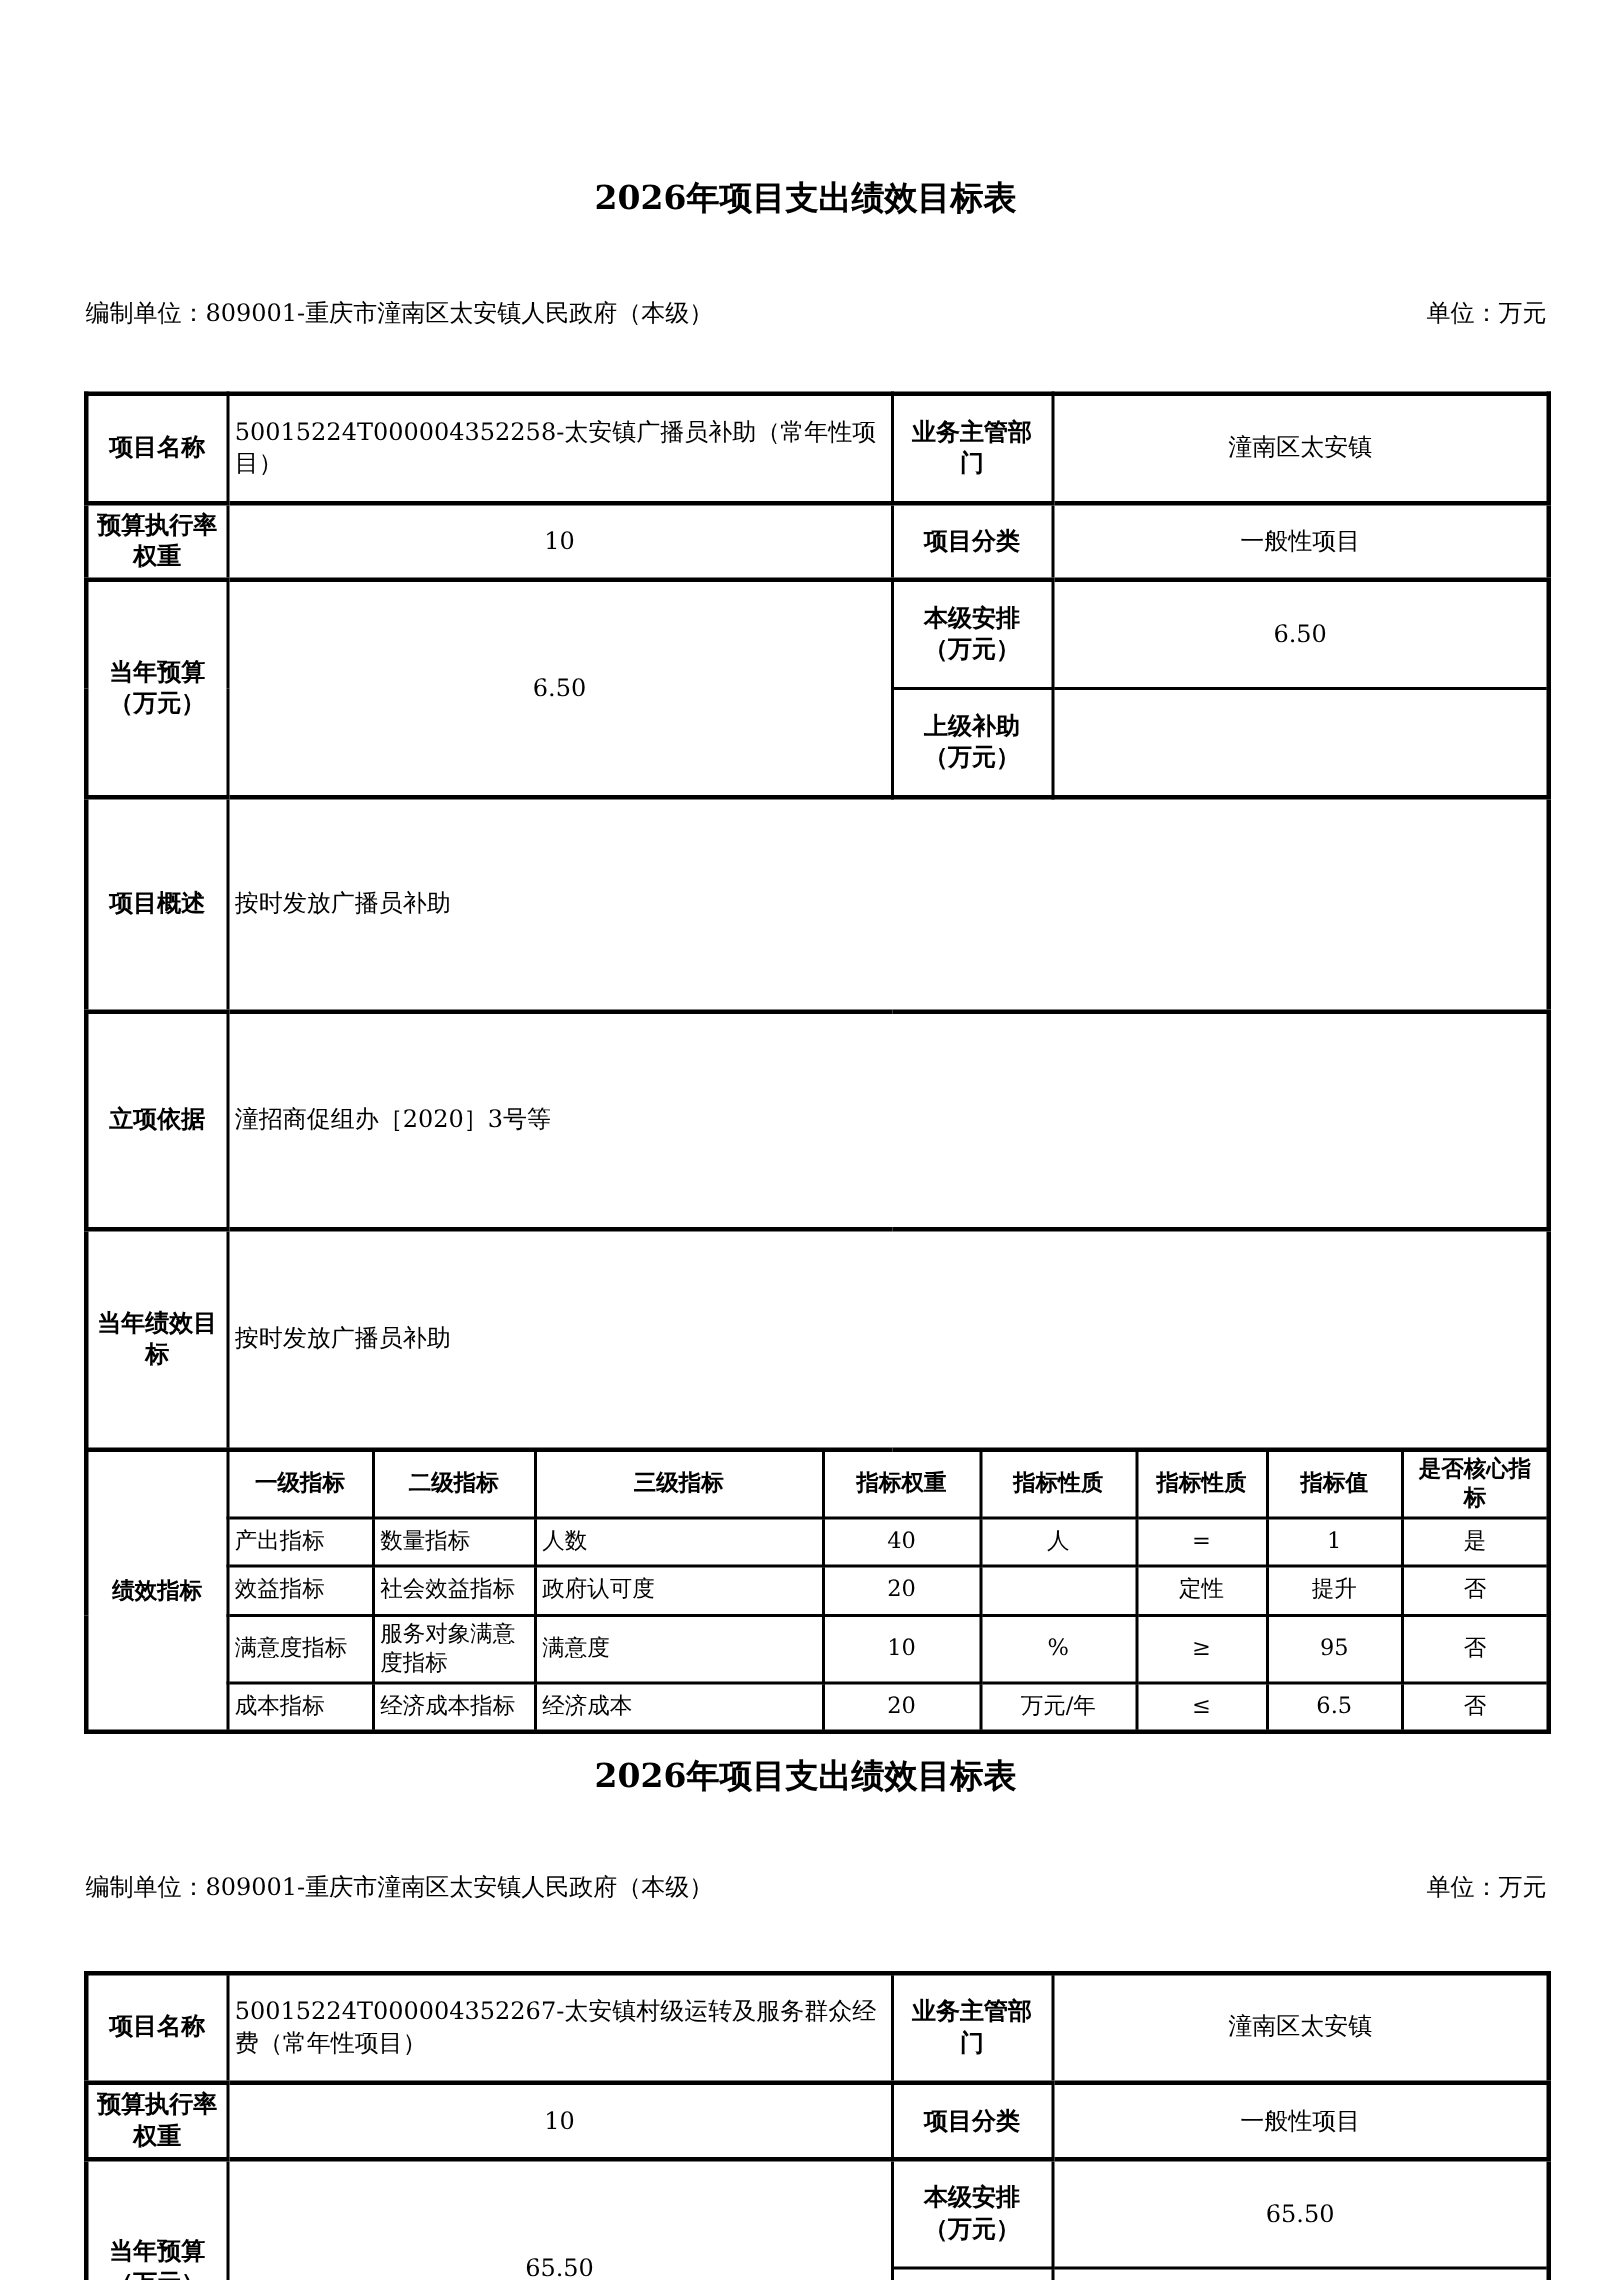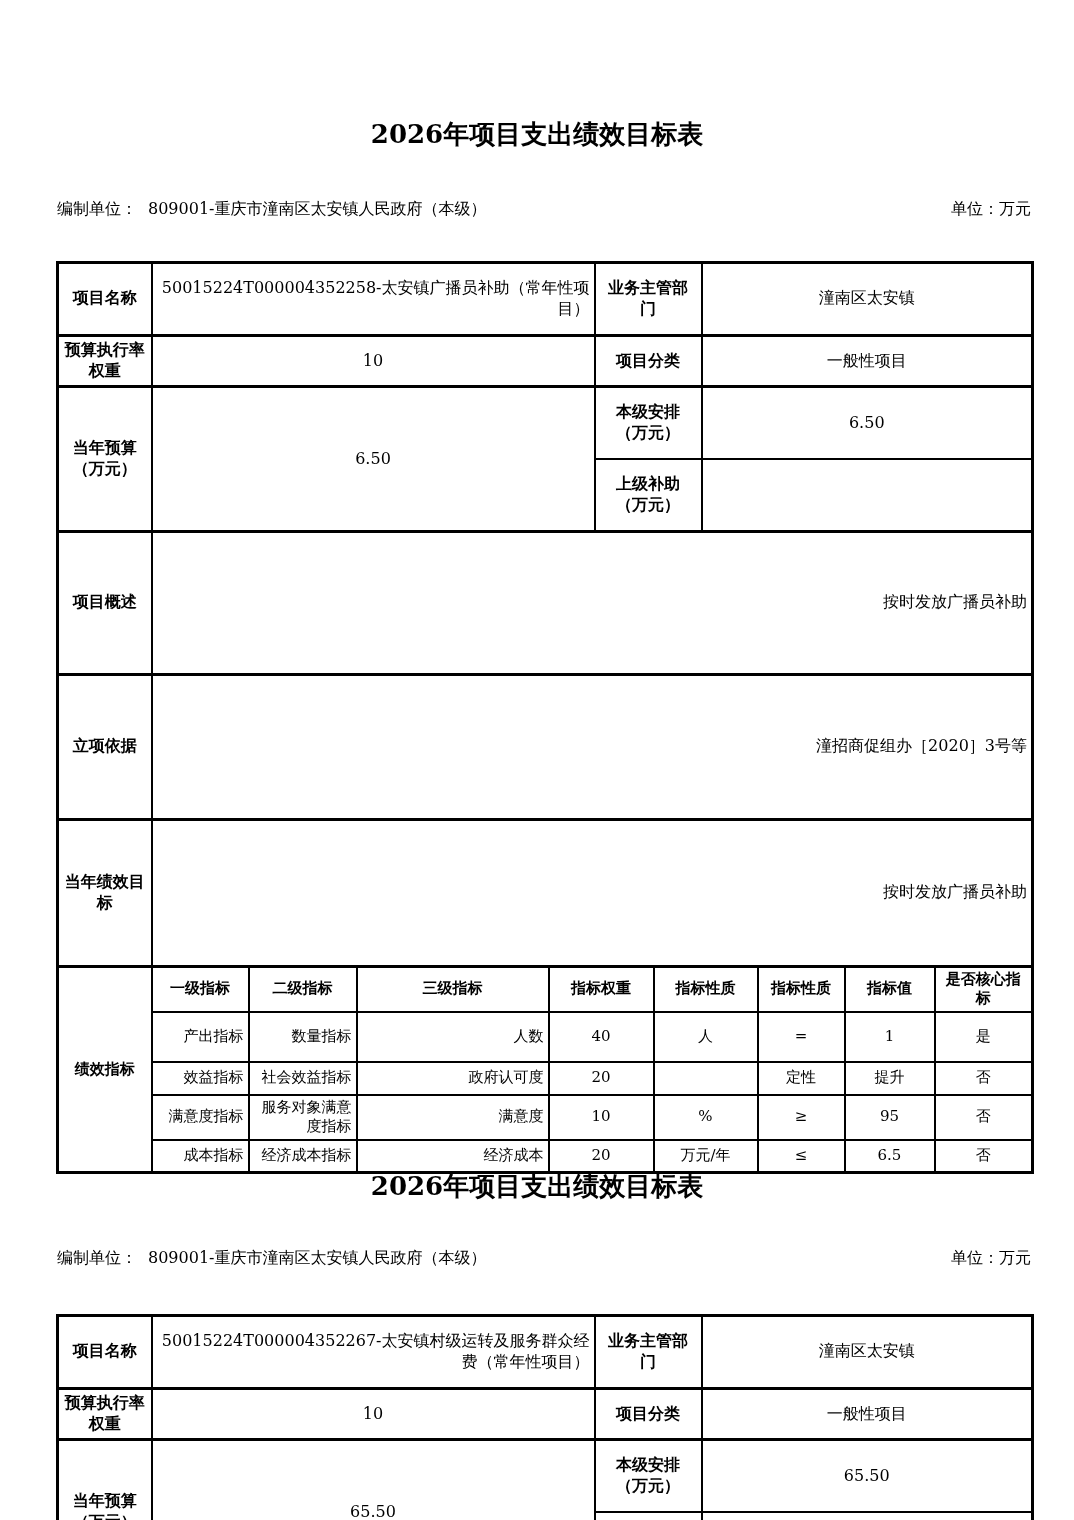--- a/index.html
+++ b/index.html
@@ -4,45 +4,45 @@
 <style>
   * { margin:0; padding:0; box-sizing:border-box; }
   html,body { background:#ffffff; }
   .page {
     position:relative; width:1074px; height:1520px; background:#fff;
     color:#000; font-family:"DejaVu Serif","Liberation Serif",serif;
     overflow:hidden; margin:0 auto;
   }
   .doc-title {
     position:absolute; left:0; width:100%; text-align:center;
-    font-size:26px; font-weight:700; line-height:1.15;
+    font-size:22px; font-weight:700; line-height:1.15;
   }
   .t1 { top:120px; }
   .t2 { top:1172px; }
   .meta {
     position:absolute; left:57px; width:974px;
     display:flex; align-items:baseline; font-size:16px; line-height:1.3;
   }
   .m1 { top:199px; }
   .m2 { top:1248px; }
   .org-label { font-weight:400; }
-  .org-value { margin-left:11px; }
+  .org-value { }
   .unit-note { margin-left:auto; font-weight:400; }
   .tbl-wrap { position:absolute; left:56px; width:975px;margin-top:32px; }
   .w1 { top:229px; }
   .w2 { top:1282px; }
   table.grid { border-collapse:collapse; table-layout:fixed; width:975px; border:3px solid #000; }
   .grid td, .grid th {
     border:2px solid #000; font-size:16px; font-weight:400;
     text-align:center; vertical-align:middle; padding:2px 4px;
     line-height:1.3; white-space:pre-line; overflow:hidden; word-wrap:break-word;
   }
   .grid th.lab { font-weight:700; padding:2px 3px; }
   .grid th.c3 { padding:14px 5px; }
-  .grid .left { text-align:right; }
+  .grid .left { text-align:left; }
   .grid tr.bt > td, .grid tr.bt > th { border-top-width:3px; }
   table.ind { border-top:none; }
   .ind td, .ind th { font-size:15px; }
   .ind tr.ind-first > th { border-top-width:0; }
 </style>
 </head>
 <body>
 
 <div class="page">
 
@@ -124,21 +124,21 @@
         <th class="lab">一级指标</th>
         <th class="lab">二级指标</th>
         <th class="lab">三级指标</th>
         <th class="lab">指标权重</th>
         <th class="lab">指标性质</th>
         <th class="lab">指标性质</th>
         <th class="lab">指标值</th>
         <th class="lab">是否核心指
 标</th>
       </tr>
-      <tr style="height:50px">
+      <tr style="height:32px">
         <td class="left">产出指标</td>
         <td class="left">数量指标</td>
         <td class="left">人数</td>
         <td>40</td>
         <td>人</td>
         <td>=</td>
         <td>1</td>
         <td>是</td>
       </tr>
       <tr style="height:33px">

